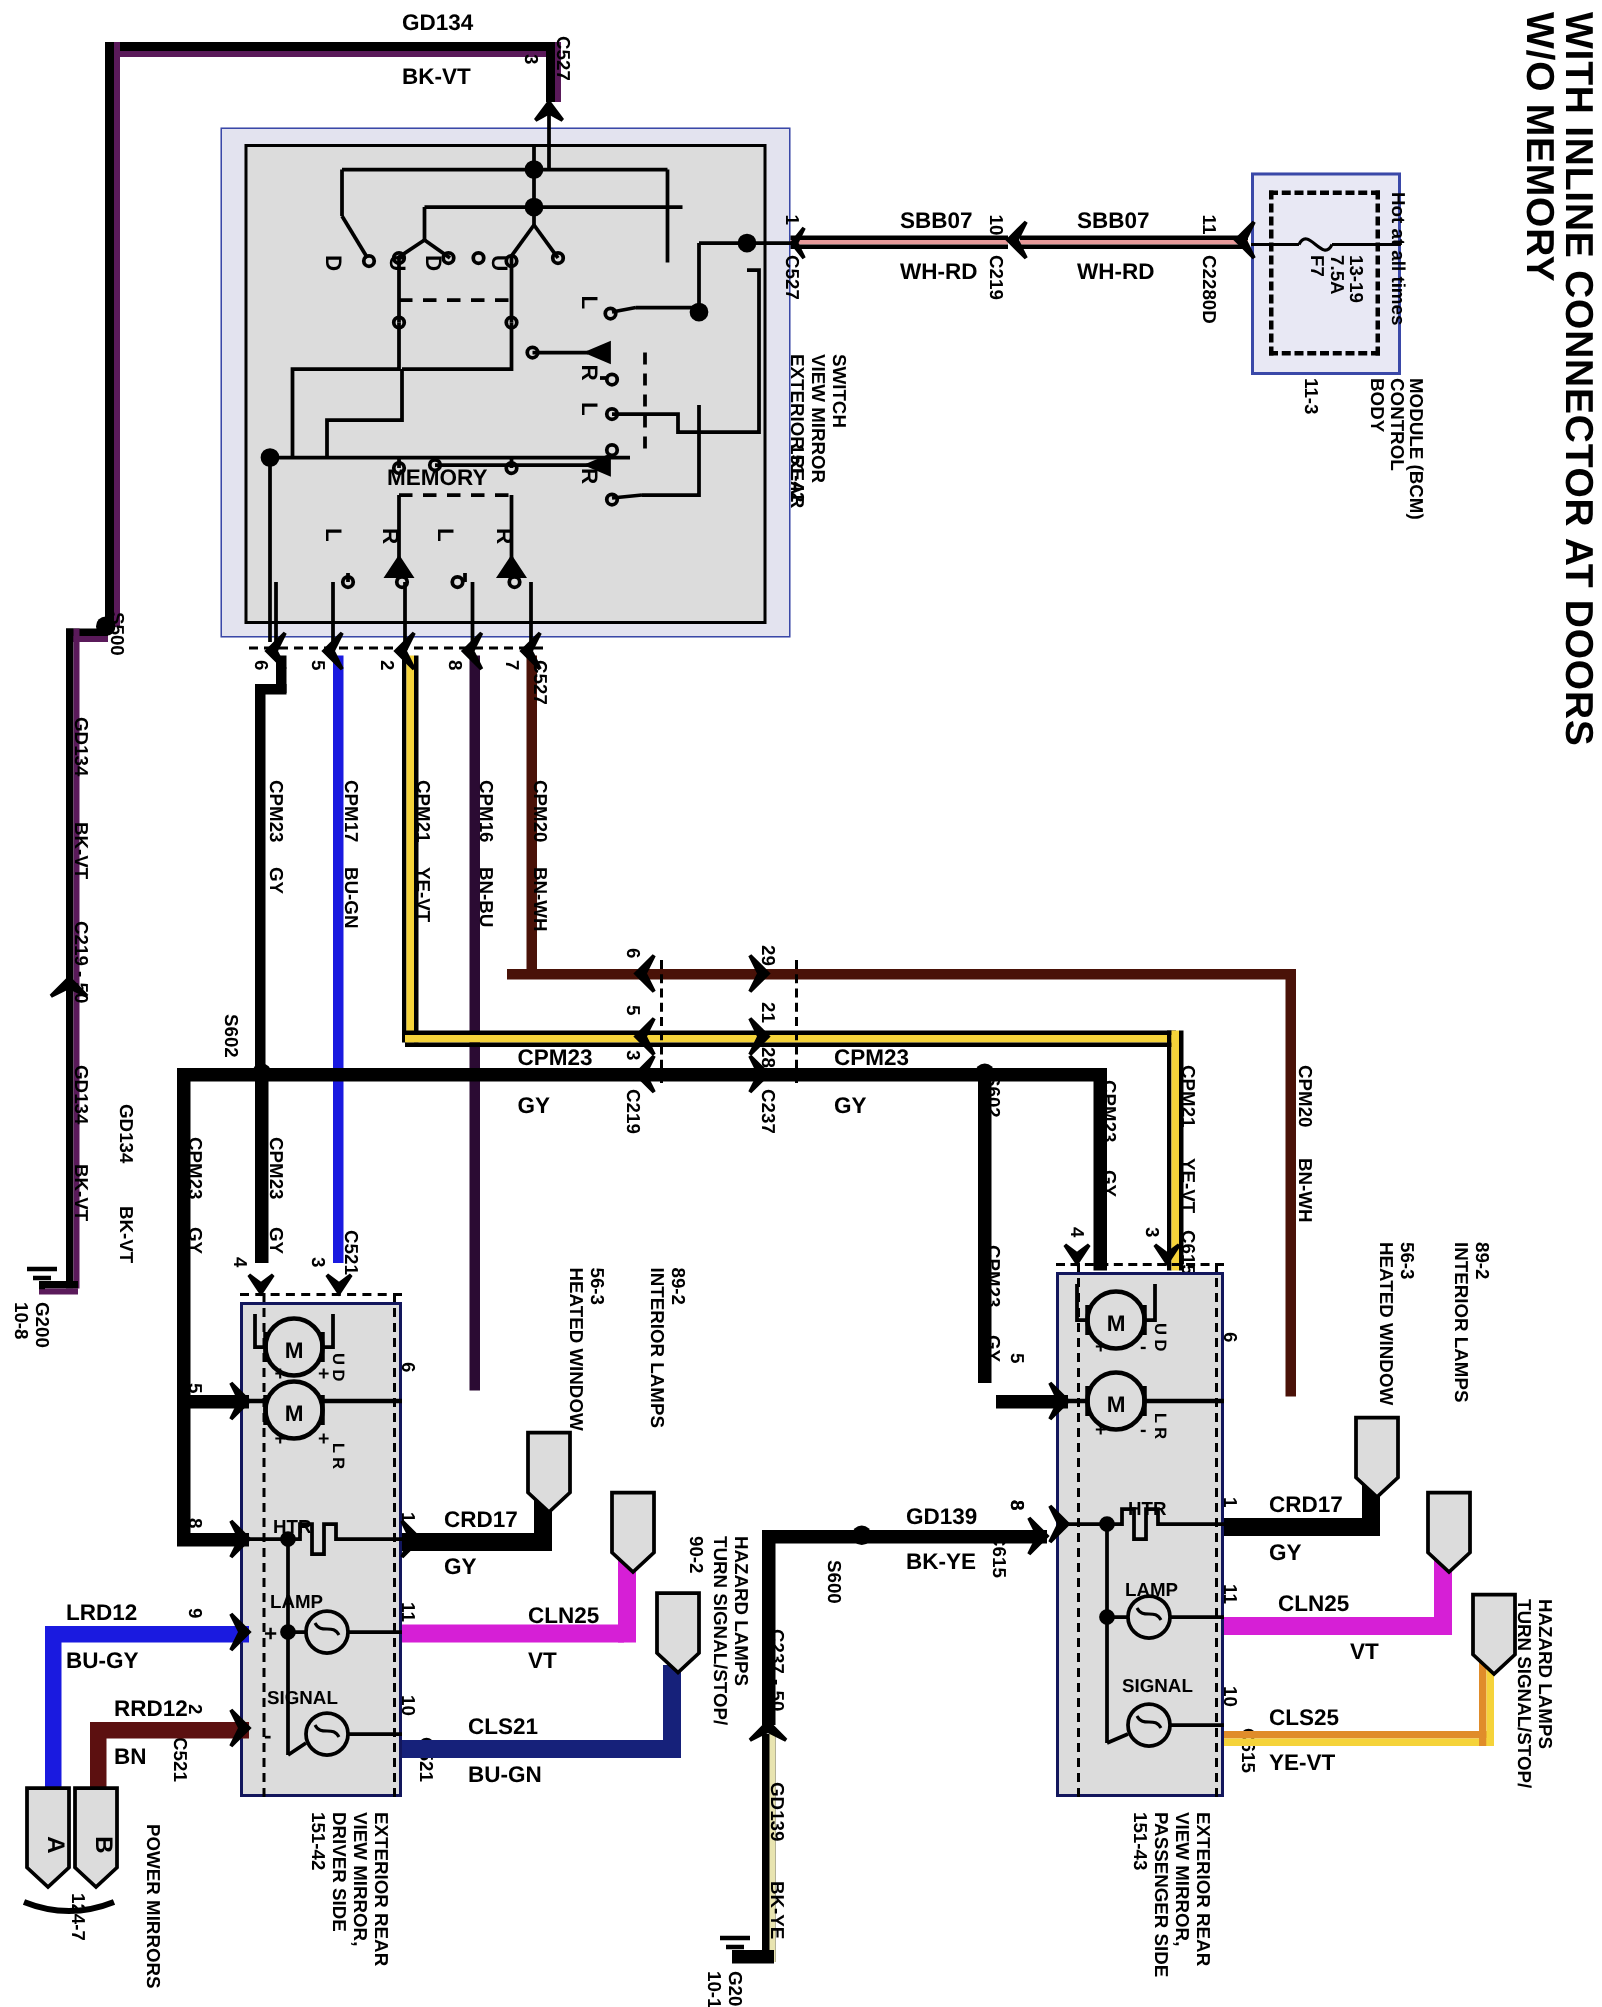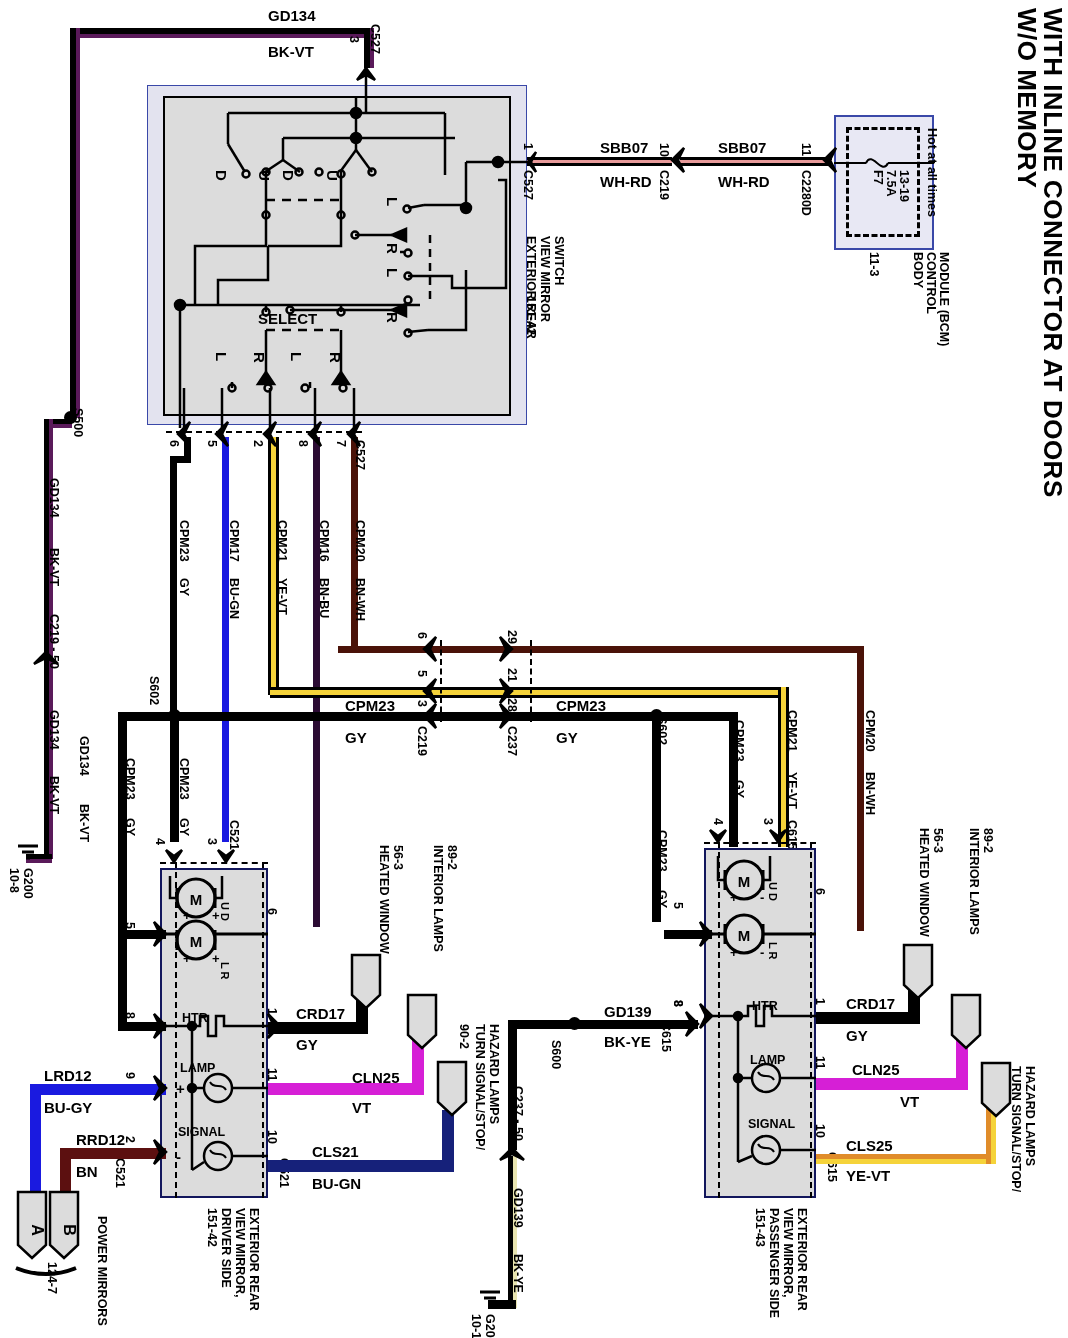--- a/index.html
+++ b/index.html
@@ -65,21 +65,21 @@
   <div class="lbl rot90" style="left:340px;top:170px;">U</div>
   <div class="lbl rot90" style="left:400px;top:197px;">L</div>
   <div class="lbl rot90" style="left:400px;top:243px;">R</div>
   <div class="lbl rot90" style="left:400px;top:268px;">L</div>
   <div class="lbl rot90" style="left:400px;top:312px;">R</div>
   <div class="lbl rot90" style="left:229px;top:352px;">L</div>
   <div class="lbl rot90" style="left:267px;top:352px;">R</div>
   <div class="lbl rot90" style="left:304px;top:352px;">L</div>
   <div class="lbl rot90" style="left:343px;top:352px;">R</div>
 
-  <div class="lbl" style="left:258px;top:311px;">SELECT</div>
+  <div class="lbl" style="left:258px;top:311px;">MEMORY</div>
 
   <div class="w wh" style="left:527px;top:157px;width:145px;height:3px;background:#000;"></div>
   <div class="w wh" style="left:527px;top:160px;width:145px;height:3px;background:#e89a9a;"></div>
   <div class="w wh" style="left:527px;top:163px;width:145px;height:3px;background:#000;"></div>
 
   <div class="w wh" style="left:680px;top:157px;width:152px;height:3px;background:#000;"></div>
   <div class="w wh" style="left:680px;top:160px;width:152px;height:3px;background:#e89a9a;"></div>
   <div class="w wh" style="left:680px;top:163px;width:152px;height:3px;background:#000;"></div>
 
   <div class="lbl" style="left:600px;top:140px;">SBB07</div>

